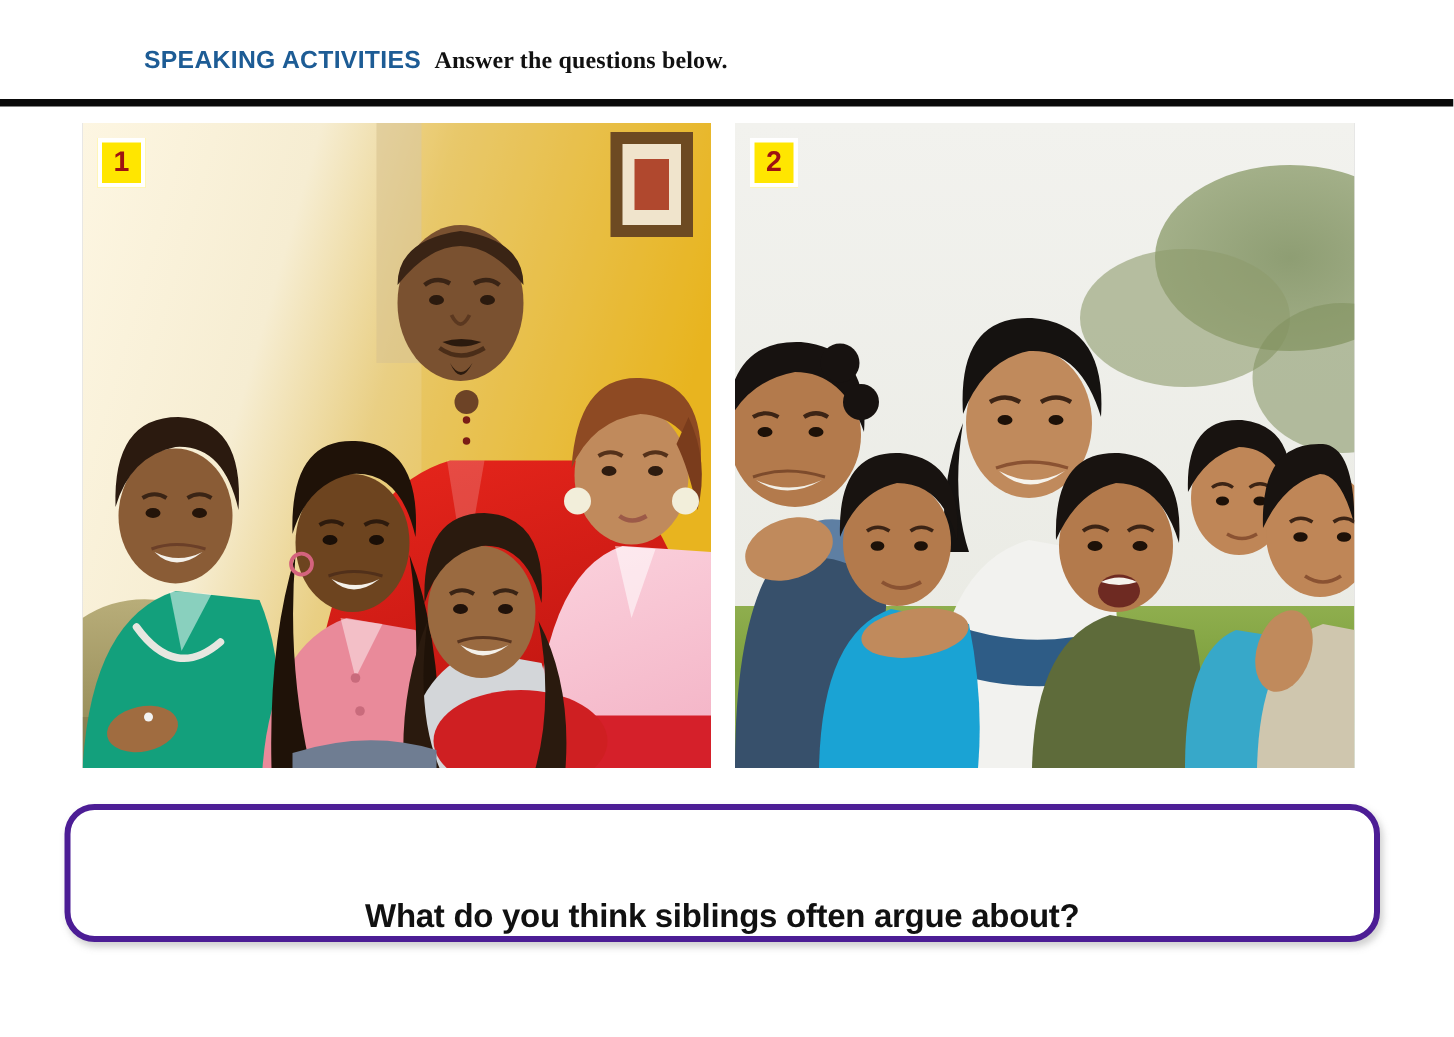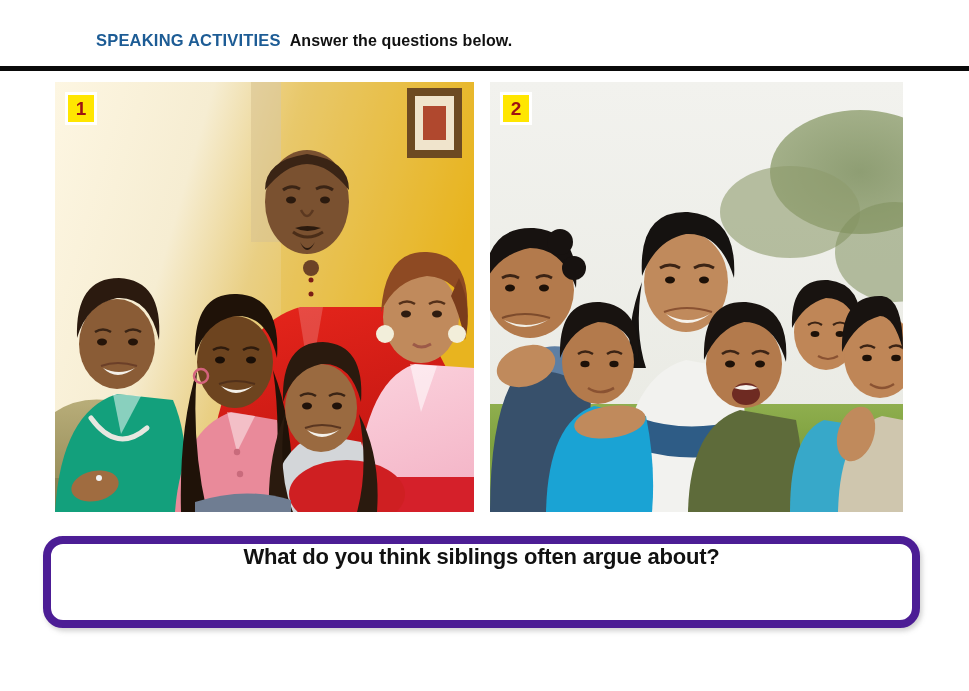--- a/index.html
+++ b/index.html
@@ -34,20 +34,21 @@
     color: #1d5c95;
     letter-spacing: 0.2px;
     text-align: center;
   }
   .hdr-instr {
     font-size: 16px;
     font-weight: bold;
     color: #111111;
     margin-left: 9px;
     letter-spacing: 0.1px;
+    font-family: Liberation Serif, serif;
   }
   .rule {
     position: absolute;
     left: 0;
     top: 66px;
     width: 969px;
     height: 5px;
     background: #0a0a0a;
   }
 
@@ -81,26 +82,26 @@
   }
 
   
   .question-box {
     position: absolute;
     left: 43px;
     top: 536px;
     width: 877px;
     height: 92px;
     box-sizing: border-box;
-    border: 8px solid #4c1d95;
+    border: 4px solid #4c1d95;
     border-radius: 20px;
     background: #ffffff;
     box-shadow: 2px 3px 5px rgba(120,120,120,0.35);
     display: flex;
-    align-items: flex-start;
+    align-items: flex-end;
     justify-content: center;
   }
   .question-text {
     font-size: 22px;
     font-weight: bold;
     color: #111111;
     letter-spacing: -0.2px;
     text-align: center;
   }
 </style>

